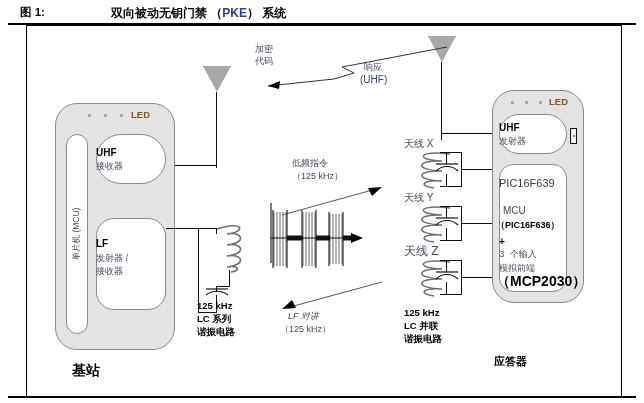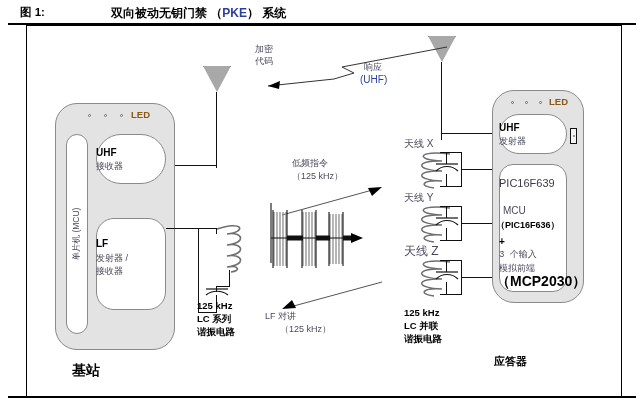--- a/index.html
+++ b/index.html
@@ -206,21 +206,21 @@
     <rect x="20" y="32.5" width="16" height="5" fill="#111"></rect>
     <rect x="49" y="32.5" width="14" height="5" fill="#111"></rect>
     <rect x="76" y="32.5" width="12" height="5" fill="#111"></rect>
     <polygon points="96,35 84,30 84,40" fill="#000"></polygon>
   </svg>
 
   <svg class="arrowsvg" style="left:280px;top:280px;width:104px;height:32px;" viewBox="0 0 104 32">
     <line x1="102" y1="2" x2="10" y2="27" stroke="#555" stroke-width="1"></line>
     <polygon points="2,29 16,28 12,20" fill="#000"></polygon>
   </svg>
-  <div class="lbl ctr" style="left:265px;top:311px;width:86px;">LF 对讲</div>
+  <div class="lbl ctr" style="left:288px;top:311px;width:86px;font-style:italic;">LF 对讲</div>
   <div class="lbl ctr" style="left:280px;top:324px;width:86px;">（125 kHz）</div>
 
   <div class="lbl" style="left:404px;top:138px;font-size:10px;">天线 X</div>
   <svg class="coil" style="left:412px;top:150px;width:42px;height:42px;" viewBox="0 0 42 42">
     <path d="M38,4 C6,0 2,10 30,11 C4,10 2,20 30,21 C4,20 2,30 30,31 C10,30 6,36 22,38" fill="none" stroke="#6f6f6f" stroke-width="1.5"></path>
   </svg>
   <div class="wire h" style="left:440px;top:152px;width:22px;"></div>
   <div class="wire h" style="left:440px;top:186px;width:22px;"></div>
   <div class="wire v" style="left:461px;top:152px;height:35px;"></div>
   <div class="wire v" style="left:446px;top:152px;height:12px;"></div>

